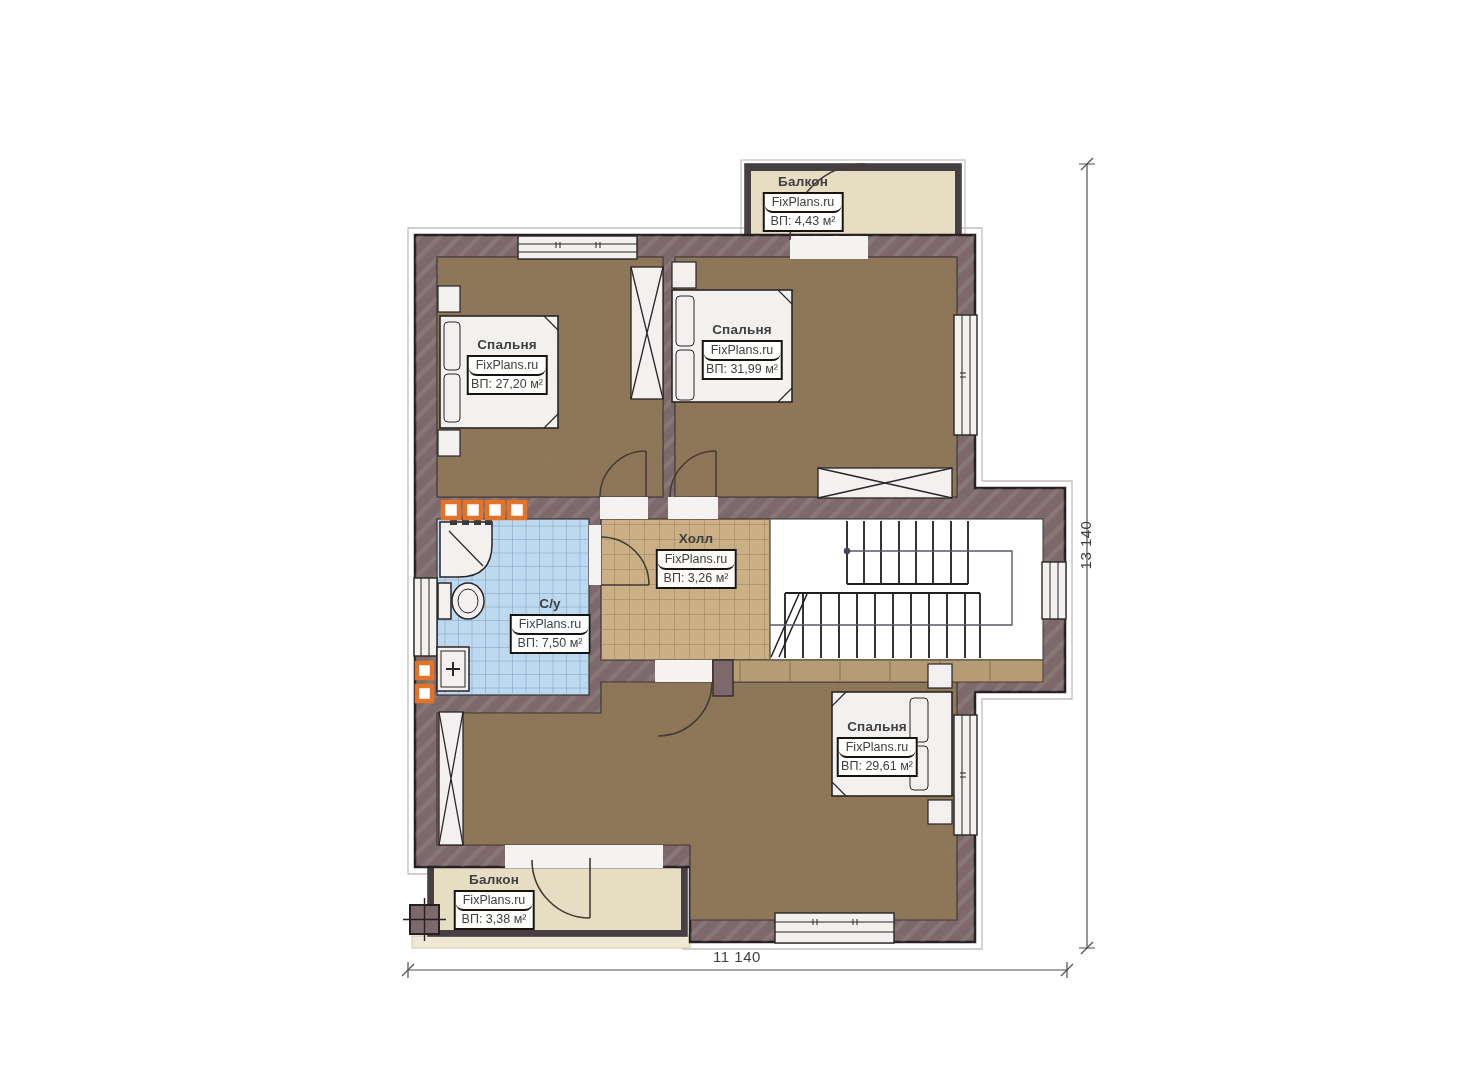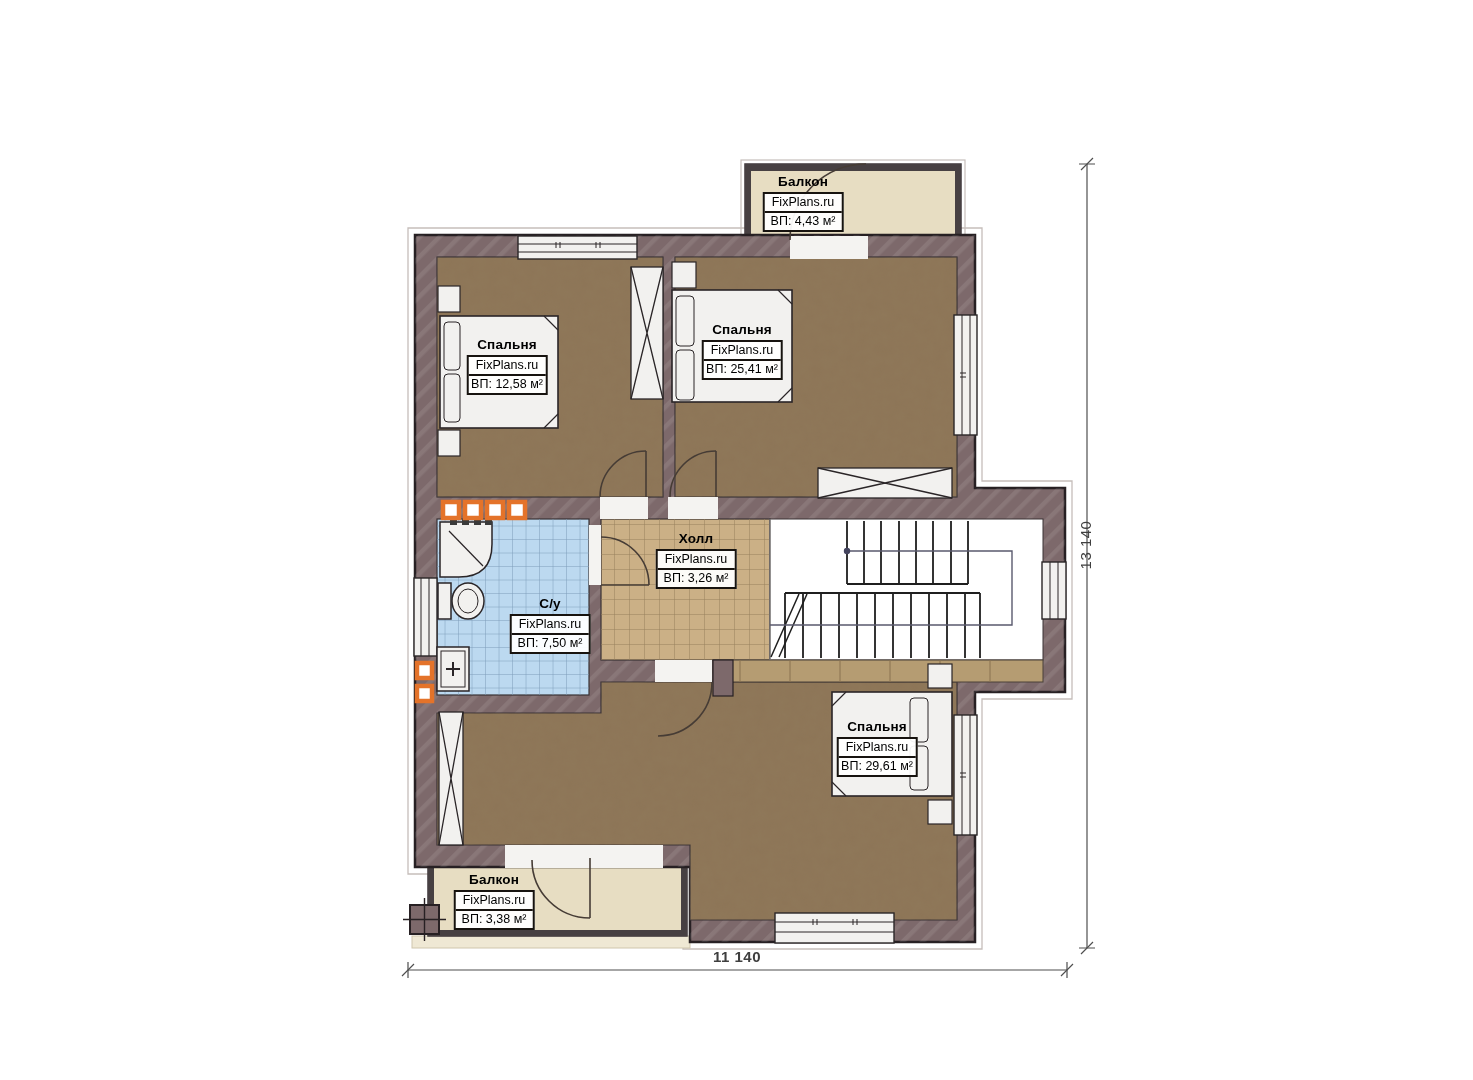--- a/index.html
+++ b/index.html
@@ -1,28 +1,28 @@
 <!DOCTYPE html>
 <html><head>
 <meta charset="utf-8">
 <style>
   html,body{margin:0;padding:0;background:#ffffff;}
   #stage{
     position:relative;width:1473px;height:1080px;background:#ffffff;overflow:hidden;
     font-family:"Liberation Sans", sans-serif;
   }
   #plan-svg{position:absolute;left:0;top:0;}
-  .room-label{position:absolute;transform:translateX(-50%);text-align:center;color:#000000;z-index:5;}
+  .room-label{position:absolute;transform:translateX(-50%);text-align:center;color:#404040;z-index:5;}
   .room-name{font-weight:bold;font-size:13.5px;letter-spacing:.2px;margin-bottom:3px;white-space:nowrap;}
   .label-box{display:inline-block;border:2px solid #17130f;background:rgba(255,255,255,.94);}
-  .label-box .brand{font-size:12.5px;padding:1px 7px 2px;border-bottom:2px solid #17130f;white-space:nowrap;}
+  .label-box .brand{font-size:12.5px;padding:1px 7px 2px;border-bottom:2px solid #17130f;white-space:nowrap;border-radius:8px;}
   .label-box .area{font-size:12.5px;padding:1px 0 2px;white-space:nowrap;}
   .dim{position:absolute;font-size:15px;color:#3f3f3f;z-index:4;letter-spacing:.5px;}
   .dim-v{left:1085px;top:545px;transform:translate(-50%,-50%) rotate(-90deg);}
-  .dim-h{left:737px;top:948px;transform:translateX(-50%);font-weight:bold;}
+  .dim-h{left:737px;top:948px;transform:translateX(-50%);}
 </style>
 </head>
 <body>
 
 <div id="stage">
 
 <svg id="plan-svg" width="1473" height="1080" viewBox="0 0 1473 1080">
   <defs>
     <pattern id="wallHatch" width="14" height="14" patternUnits="userSpaceOnUse" patternTransform="rotate(45)">
       <line x1="2" y1="0" x2="2" y2="14" stroke="rgba(255,255,255,0.09)" stroke-width="5"></line>
@@ -247,29 +247,29 @@
       <path d="M408,962 V978 M1067,962 V978"></path>
       <path d="M402,976 L414,964 M1061,976 L1073,964"></path>
     </g>
   </g>
 </svg>
 
 <div class="room-label" style="left:507px;top:337px">
   <div class="room-name">Спальня</div>
   <div class="label-box">
     <div class="brand">FixPlans.ru</div>
-    <div class="area">ВП: 12,58 м²</div>
+    <div class="area">ВП: 27,20 м²</div>
   </div>
 </div>
 
 <div class="room-label" style="left:742px;top:322px">
   <div class="room-name">Спальня</div>
   <div class="label-box">
     <div class="brand">FixPlans.ru</div>
-    <div class="area">ВП: 25,41 м²</div>
+    <div class="area">ВП: 31,99 м²</div>
   </div>
 </div>
 
 <div class="room-label" style="left:696px;top:531px">
   <div class="room-name">Холл</div>
   <div class="label-box">
     <div class="brand">FixPlans.ru</div>
     <div class="area">ВП: 3,26 м²</div>
   </div>
 </div>

